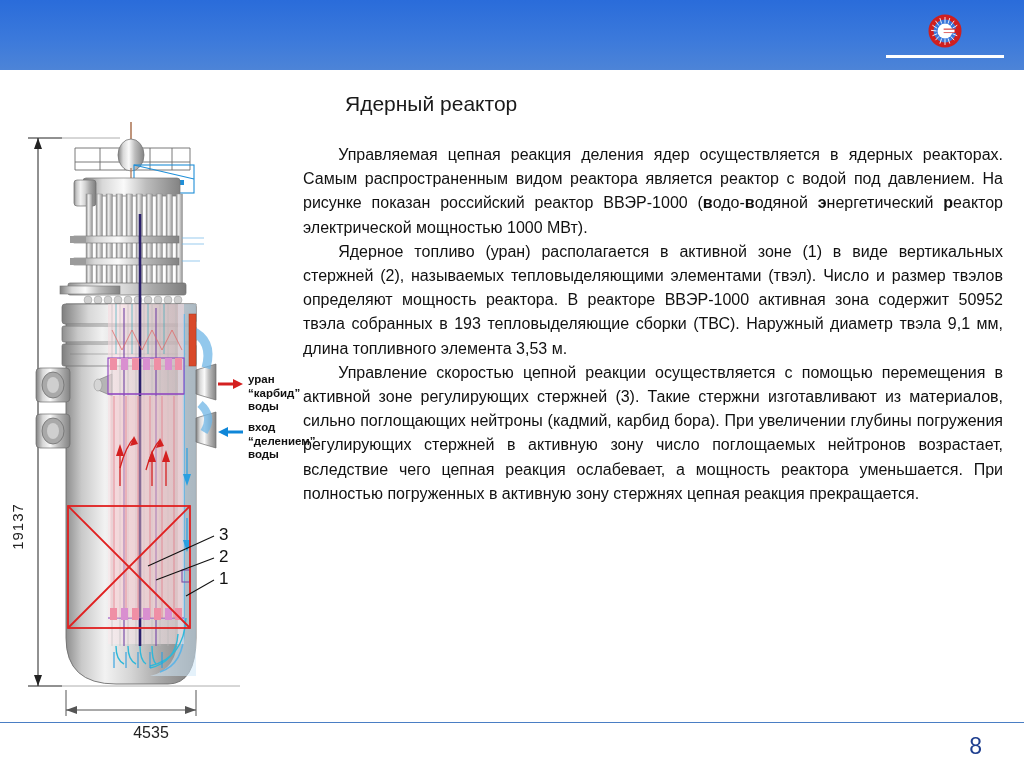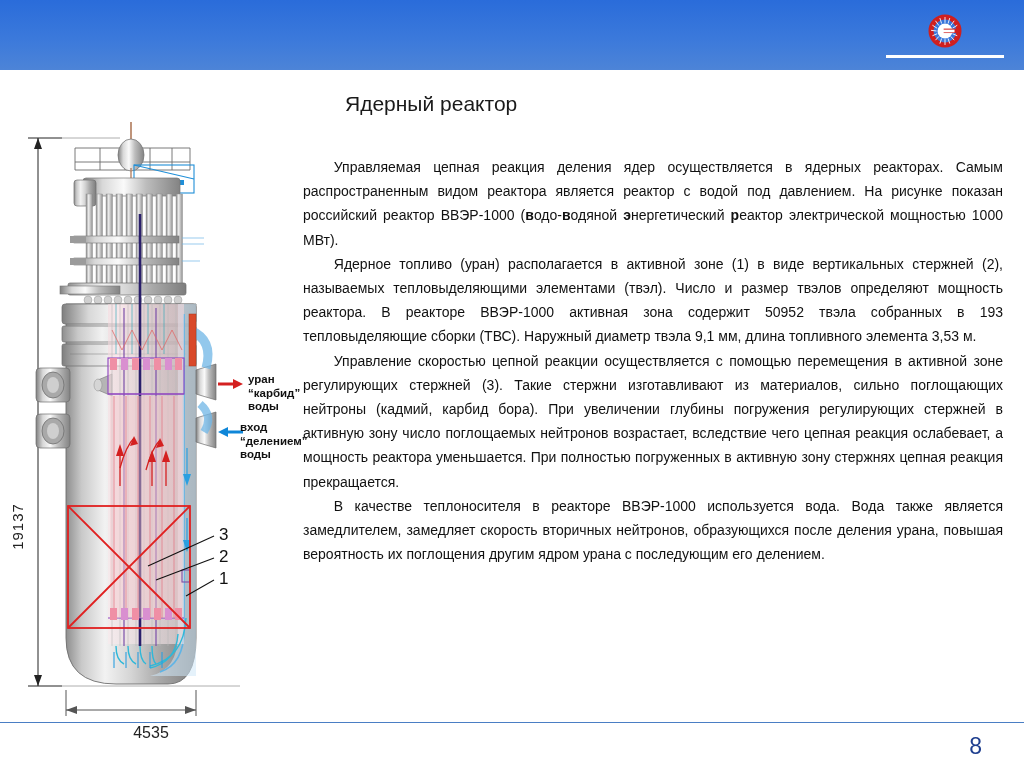--- a/index.html
+++ b/index.html
@@ -34,23 +34,22 @@
     background:#ffffff;
   }
   
   .slide-title{
     position:absolute;left:345px;top:92px;
     font-size:21px;color:#1a1a1a;font-weight:400;
   }
   
   .text-col{
     position:absolute;left:303px;top:143px;width:700px;
-    font-size:14px;line-height:24.2px;color:#111111;
+    font-size:16px;line-height:24.2px;color:#111111;
     text-align:justify;
-    margin-top:12px;
   }
   .text-col p{margin:0;text-indent:2.2em;}
   .text-col b{font-weight:700;}
   
   .footer-rule{
     position:absolute;left:0;top:722px;width:1024px;height:1px;
     background:#4a7ec4;
   }
   .page-num{
     position:absolute;right:42px;top:733px;
@@ -403,33 +402,32 @@
   
   <div class="dim-label-v">19137</div>
   <div class="dim-label-h">4535</div>
 
   
   <div class="callout" style="left:248px;top:255px;">
     <div>уран</div>
     <div>“карбид”</div>
     <div>воды</div>
   </div>
-  <div class="callout" style="left:240px;top:303px;">
+  <div class="callout" style="left:248px;top:303px;">
     <div>вход</div>
     <div>“делением”</div>
     <div>воды</div>
   </div>
 
   
   <div class="num-label" style="left:219px;top:407px;">3</div>
   <div class="num-label" style="left:219px;top:429px;">2</div>
   <div class="num-label" style="left:219px;top:451px;">1</div>
 </div>
 
 <div class="text-col">
   <p><span>Управляемая цепная реакция деления ядер осуществляется в ядерных реакторах. Самым распространенным  видом реактора является реактор с водой под давлением. На рисунке показан российский реактор ВВЭР-1000 (</span><b>в</b><span>одо-</span><b>в</b><span>одяной </span><b>э</b><span>нергетический </span><b>р</b><span>еактор электрической мощностью 1000 МВт).</span></p>
   <p>Ядерное топливо (уран) располагается в активной зоне (1) в виде вертикальных стержней (2), называемых тепловыделяющими элементами (твэл). Число и размер твэлов определяют мощность реактора. В реакторе ВВЭР-1000 активная зона содержит 50952 твэла собранных в 193 тепловыделяющие сборки (ТВС). Наружный диаметр твэла 9,1 мм, длина топливного элемента 3,53 м.</p>
   <p>Управление скоростью цепной реакции осуществляется с помощью перемещения в активной зоне регулирующих стержней (3). Такие стержни изготавливают из материалов, сильно поглощающих нейтроны (кадмий, карбид бора). При увеличении глубины погружения регулирующих стержней в активную зону число поглощаемых нейтронов возрастает, вследствие чего цепная реакция ослабевает, а мощность реактора уменьшается. При полностью погруженных в активную зону стержнях цепная реакция прекращается.</p>
-  <p>В качестве теплоносителя в реакторе ВВЭР-1000 используется вода. Вода также является замедлителем, замедляет скорость вторичных нейтронов, образующихся после деления урана, повышая вероятность их поглощения другим ядром урана с последующим его делением.</p>
 </div>
 
 <div class="footer-rule"></div>
 <div class="page-num">8</div>
 
 </body></html>

